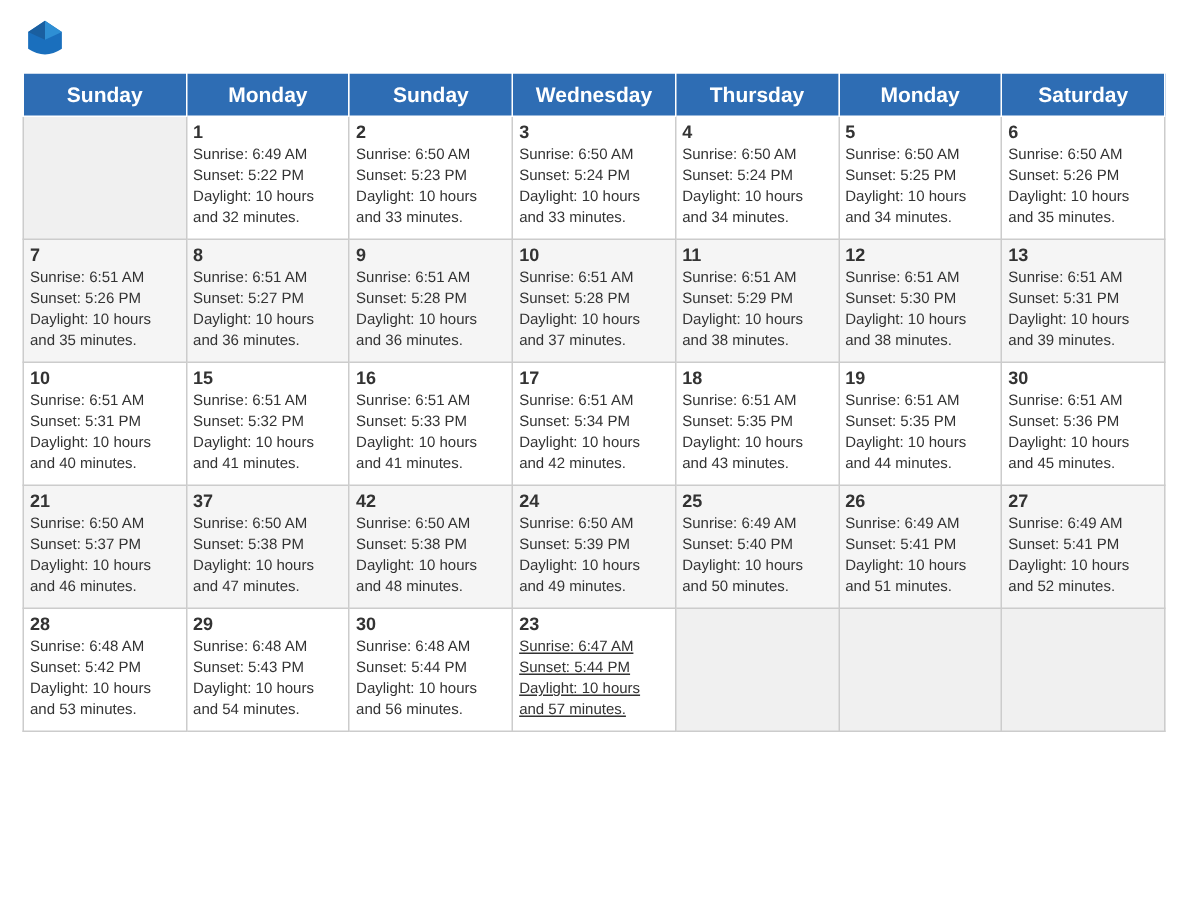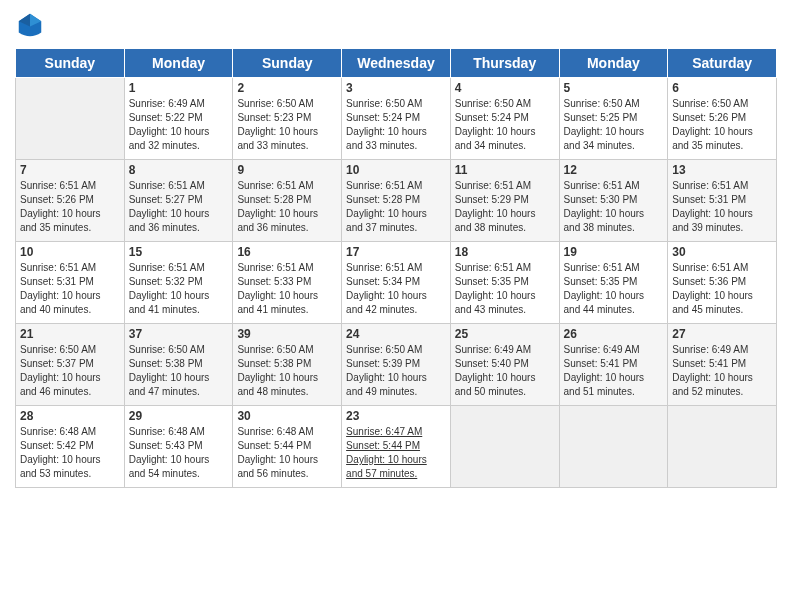--- a/index.html
+++ b/index.html
@@ -285,21 +285,21 @@
 and 46 minutes.</div>
           </td>
           <td>
             <span class="day-number">37</span>
             <div class="cell-content" style="white-space: pre-line;">Sunrise: 6:50 AM
 Sunset: 5:38 PM
 Daylight: 10 hours
 and 47 minutes.</div>
           </td>
           <td>
-            <span class="day-number">39</span>
+            <span class="day-number">42</span>
             <div class="cell-content" style="white-space: pre-line;">Sunrise: 6:50 AM
 Sunset: 5:38 PM
 Daylight: 10 hours
 and 48 minutes.</div>
           </td>
           <td>
             <span class="day-number">24</span>
             <div class="cell-content" style="white-space: pre-line;">Sunrise: 6:50 AM
 Sunset: 5:39 PM
 Daylight: 10 hours

